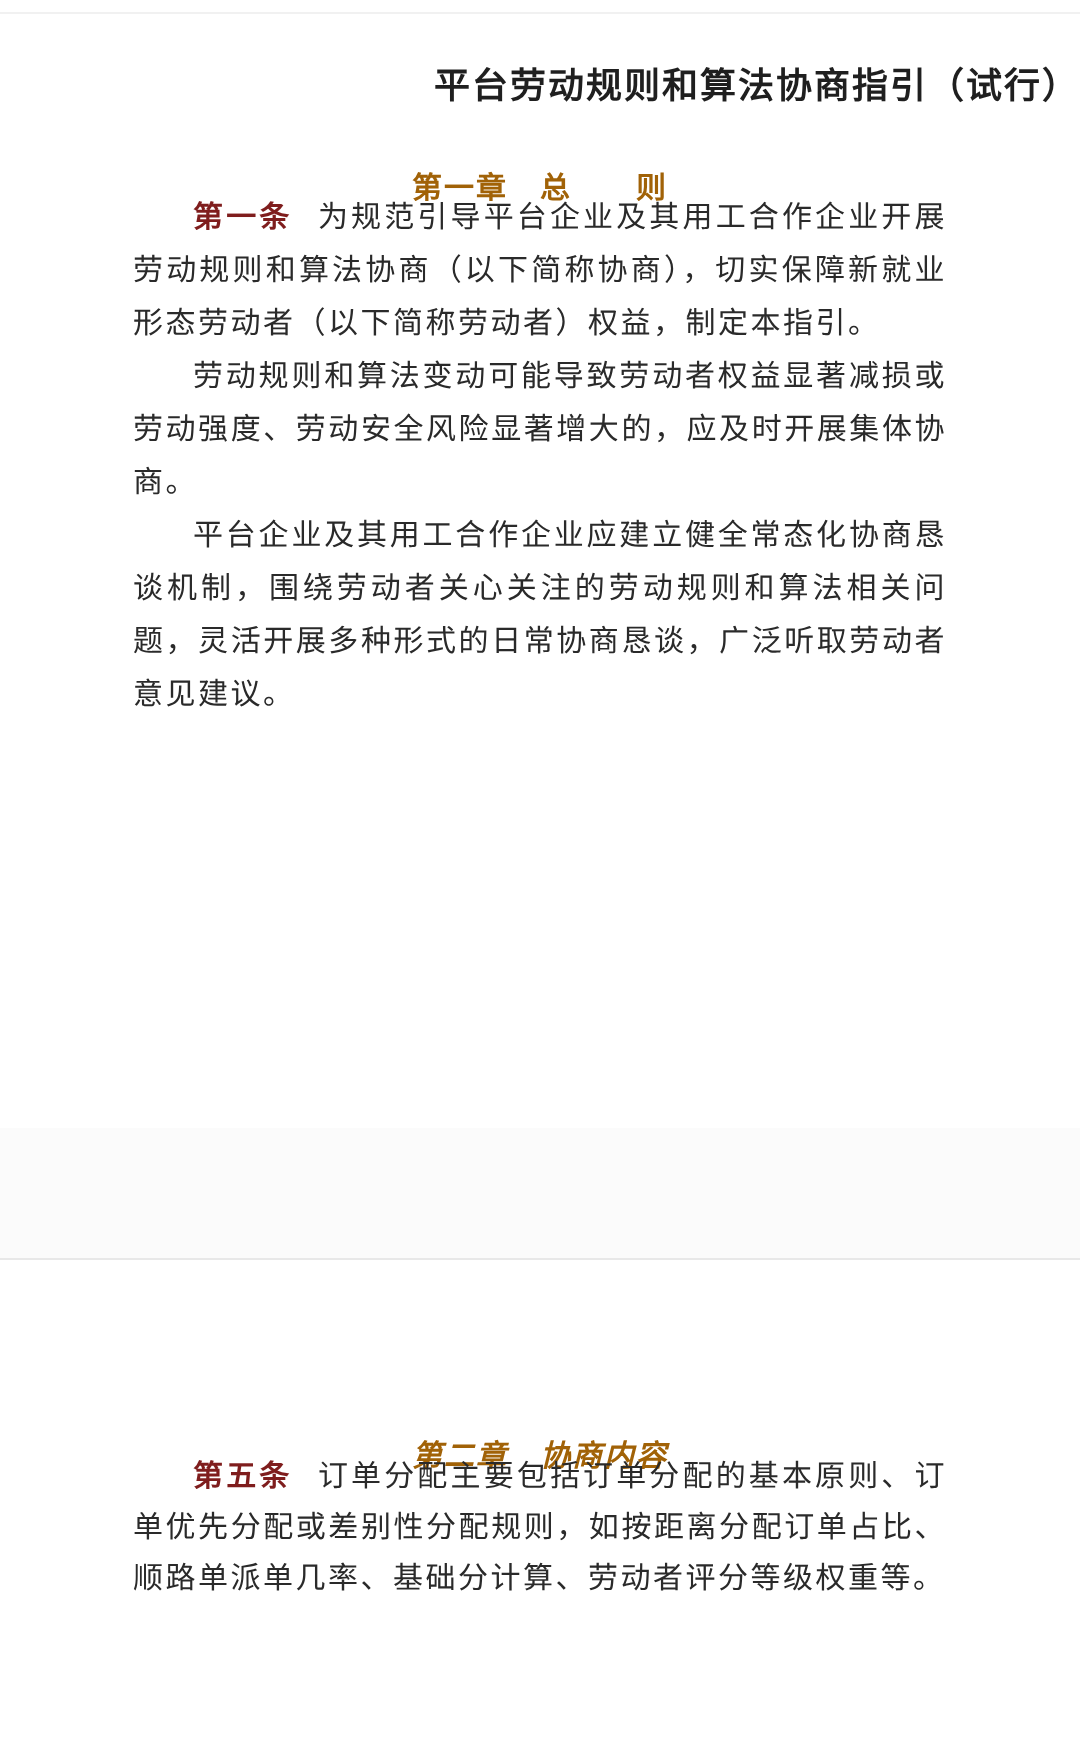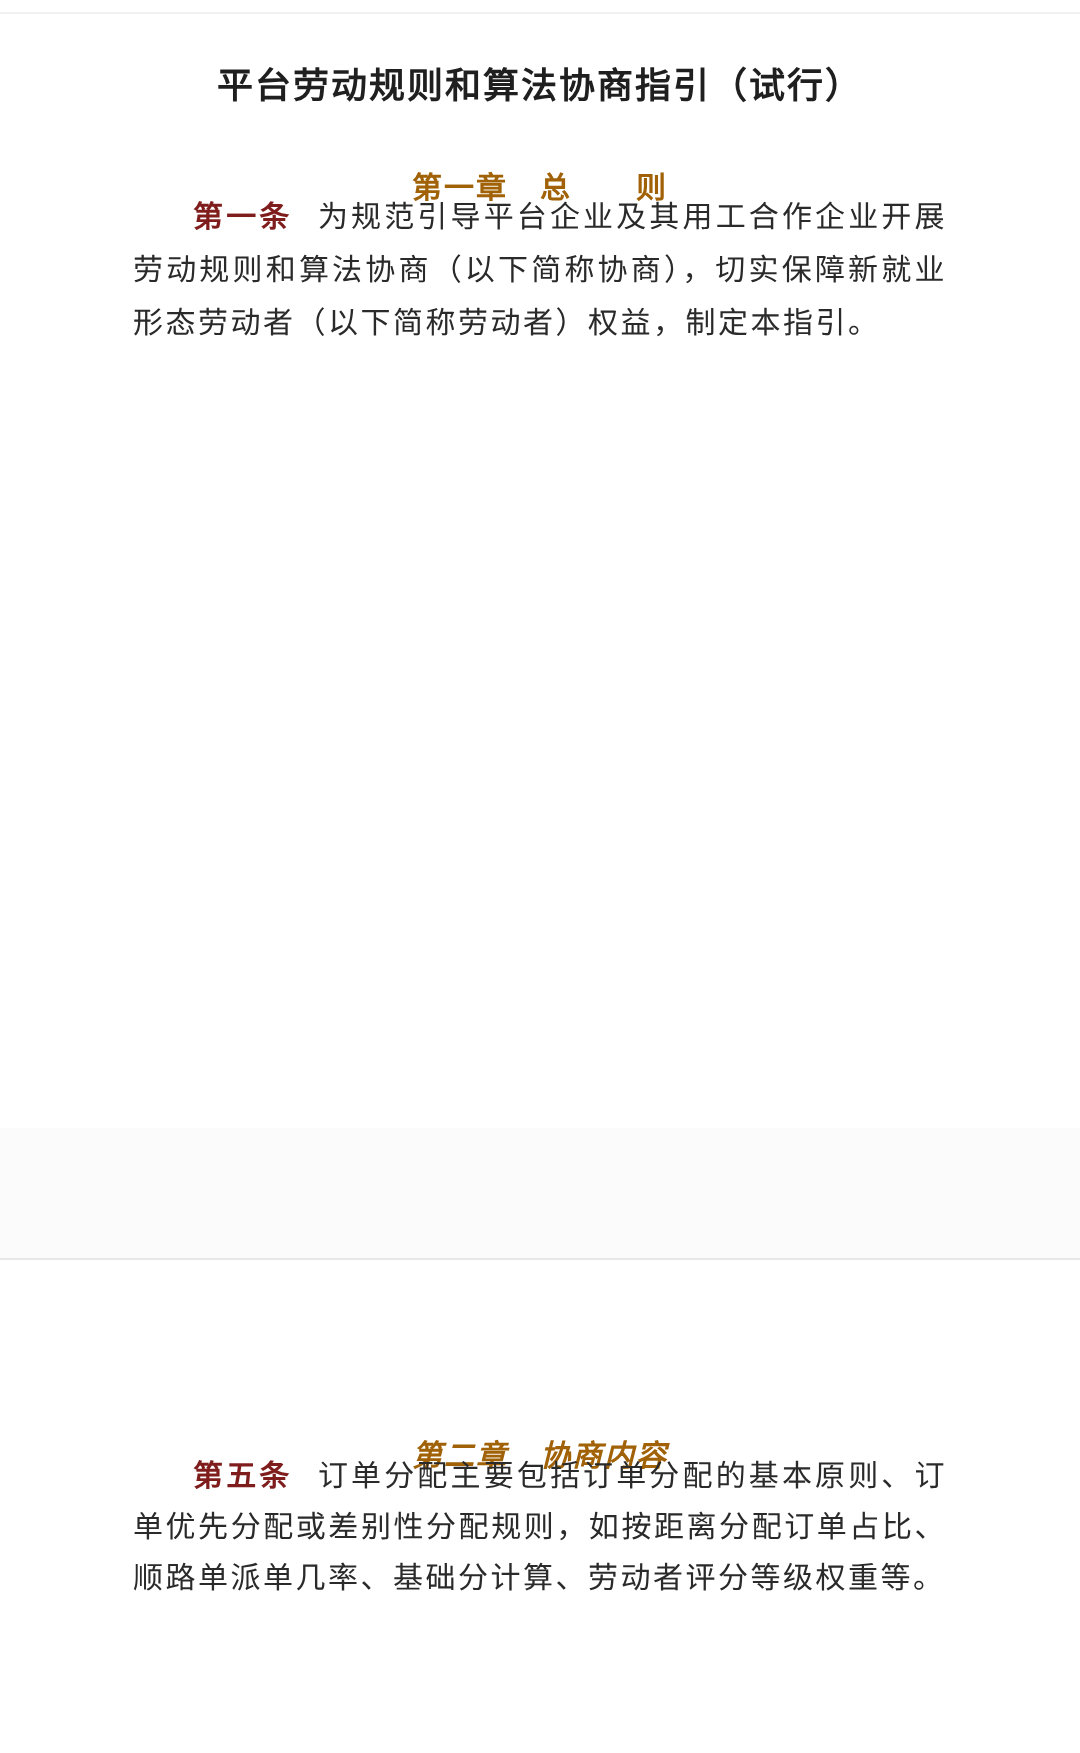--- a/index.html
+++ b/index.html
@@ -21,21 +21,21 @@
     top: 12px;
     width: 100%;
     height: 2px;
     background: #f1f1f1;
   }
   .doc-title {
     position: absolute;
     top: 32px;
     left: 0;
     width: 100%;
-    text-align: center;
+    text-align: right;
     font-family: "Liberation Sans", sans-serif;
     font-weight: 700;
     font-size: 36px;
     letter-spacing: 2px;
     color: #1f1f1f;
   }
   .chapter-heading {
     position: absolute;
     left: 0;
     width: 100%;
@@ -93,20 +93,26 @@
 <div class="hairline-top"></div>
 
 <h1 class="doc-title">平台劳动规则和算法协商指引（试行）</h1>
 
 <h2 class="chapter-heading chapter-1">第一章　总　　则</h2>
 
 <div class="text-block text-block-1">
   <p class="para">
     <span class="art-label">第一条</span><span>为规范引导平台企业及其用工合作企业开展劳动规则和算法协商（以下简称协商），切实保障新就业形态劳动者（以下简称劳动者）权益，制定本指引。</span>
   </p>
+  <p class="para">
+    <span>劳动规则和算法变动可能导致劳动者权益显著减损或劳动强度、劳动安全风险显著增大的，应及时开展集体协商。</span>
+  </p>
+  <p class="para">
+    <span>平台企业及其用工合作企业应建立健全常态化协商恳谈机制，围绕劳动者关心关注的劳动规则和算法相关问题，灵活开展多种形式的日常协商恳谈，广泛听取劳动者意见建议。</span>
+  </p>
 </div>
 
 <div class="page-gap"></div>
 
 <h2 class="chapter-heading chapter-2">第二章　协商内容</h2>
 
 <div class="text-block text-block-2">
   <p class="para">
     <span class="art-label">第五条</span><span>订单分配主要包括订单分配的基本原则、订单优先分配或差别性分配规则，如按距离分配订单占比、顺路单派单几率、基础分计算、劳动者评分等级权重等。</span>
   </p>

